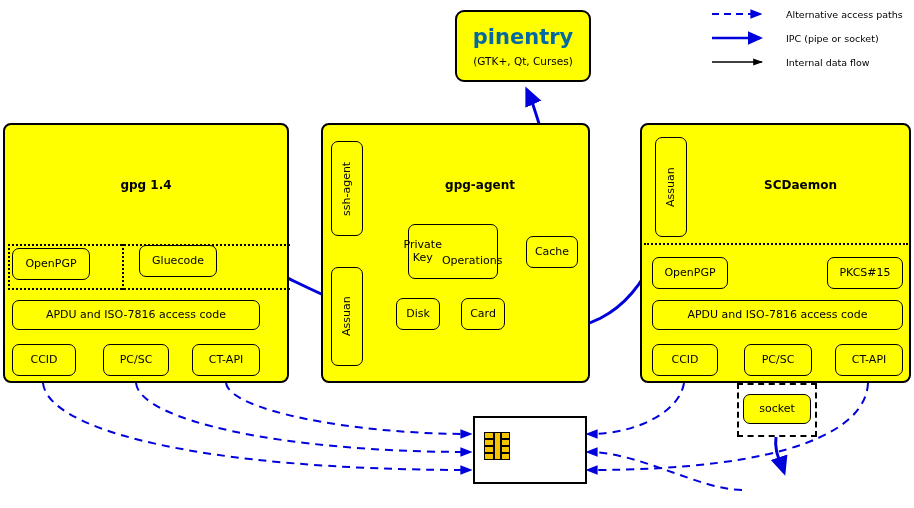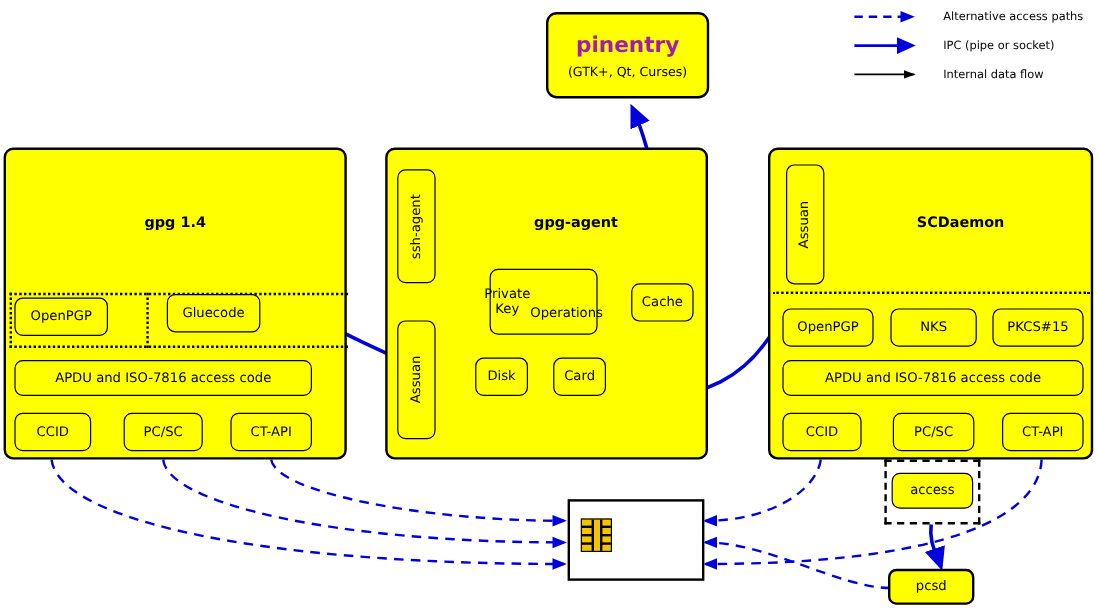--- a/index.html
+++ b/index.html
@@ -16,21 +16,21 @@
   .node{position:absolute;background:#ffff00;border:1.4px solid #000;
         border-radius:7px;box-sizing:border-box;display:flex;
         align-items:center;justify-content:center;text-align:center;
         font-size:11px;color:#000;line-height:1.15;}
   .node.vert{writing-mode:vertical-rl;transform:rotate(180deg);}
   .node.twoline{flex-direction:row;}
 
   .pinentry{position:absolute;background:#ffff00;border:2px solid #000;
             border-radius:9px;box-sizing:border-box;display:flex;
             flex-direction:column;align-items:center;justify-content:center;}
-  .pinentry .pe-title{font-weight:bold;font-size:18px;color:#a21caf;}
+  .pinentry .pe-title{font-weight:bold;font-size:21px;color:#0369a1;}
   .pinentry .pe-sub{font-size:10.5px;color:#000;margin-top:6px;}
 
   .dotbox{position:absolute;box-sizing:border-box;}
   .dashbox{position:absolute;border:2px dashed #000;box-sizing:border-box;}
 
   .card{position:absolute;background:#ffffff;border:2px solid #000;
         box-sizing:border-box;}
   .chip{position:absolute;background:#f5c400;border:1px solid #000;}
   .chip i{position:absolute;background:#000;display:block;}
 
@@ -176,32 +176,29 @@
 
   <div class="module" style="left:640px;top:123px;width:271px;height:260px;"></div>
   <div class="module-title" style="left:690px;top:178px;width:221px;">SCDaemon</div>
 
   <div class="node vert" style="left:655px;top:137px;width:32px;height:100px;">Assuan</div>
 
   <div class="dotbox" style="left:644px;top:243px;width:264px;height:0;
        border-top:2px dotted #000;"></div>
 
   <div class="node" style="left:652px;top:257px;width:76px;height:32px;">OpenPGP</div>
-  <div class="node" style="left:742px;top:257px;width:72px;height:32px;">NKS</div>
   <div class="node" style="left:827px;top:257px;width:76px;height:32px;">PKCS#15</div>
   <div class="node" style="left:652px;top:300px;width:251px;height:30px;">APDU and ISO-7816 access code</div>
   <div class="node" style="left:652px;top:344px;width:66px;height:32px;">CCID</div>
   <div class="node" style="left:744px;top:344px;width:68px;height:32px;">PC/SC</div>
   <div class="node" style="left:835px;top:344px;width:68px;height:32px;">CT-API</div>
 
   <div class="dashbox" style="left:737px;top:383px;width:80px;height:54px;"></div>
-  <div class="node" style="left:743px;top:394px;width:68px;height:30px;">access</div>
-
-  <div class="node" style="left:740px;top:474px;width:72px;height:30px;
-       border-width:2px;">pcsd</div>
+  <div class="node" style="left:743px;top:394px;width:68px;height:30px;">socket</div>
+
 
   <div class="card" style="left:473px;top:416px;width:114px;height:68px;">
     <div class="chip" style="left:9px;top:14px;width:24px;height:26px;">
       <i style="left:8px;top:0;width:1.5px;height:26px;"></i>
       <i style="left:0;top:5px;width:9px;height:1.5px;"></i>
       <i style="left:0;top:12px;width:9px;height:1.5px;"></i>
       <i style="left:0;top:19px;width:9px;height:1.5px;"></i>
       <i style="left:15px;top:5px;width:9px;height:1.5px;"></i>
       <i style="left:15px;top:12px;width:9px;height:1.5px;"></i>
       <i style="left:15px;top:19px;width:9px;height:1.5px;"></i>

